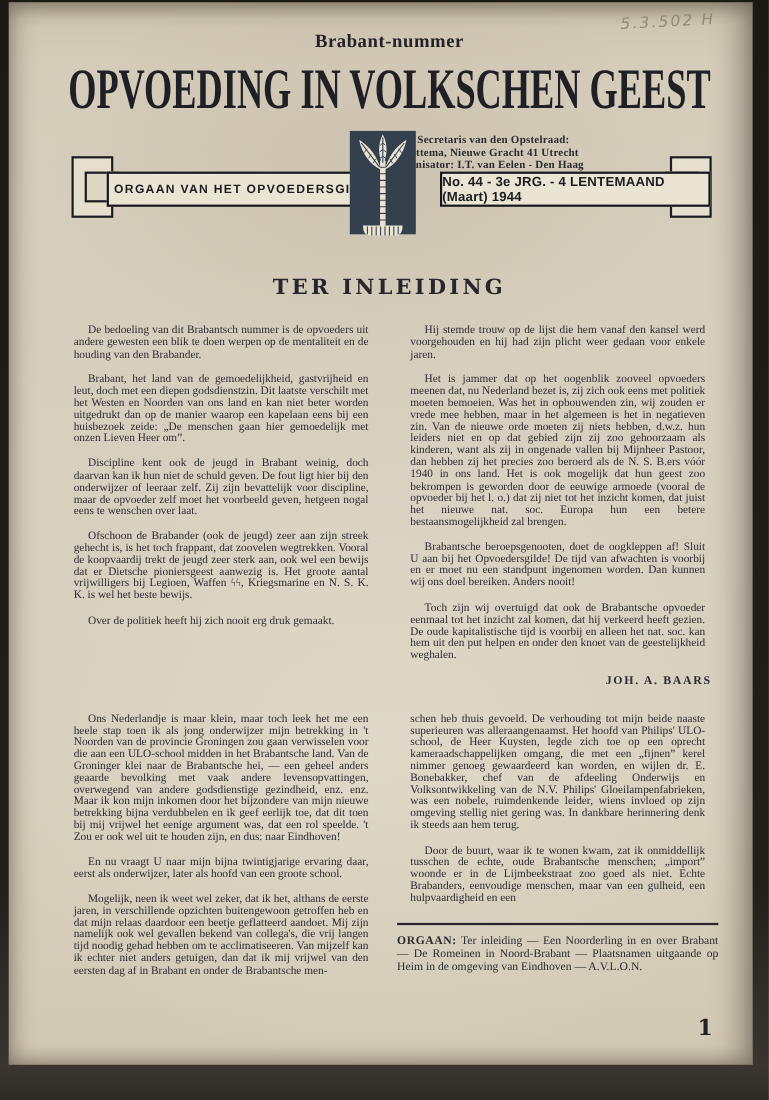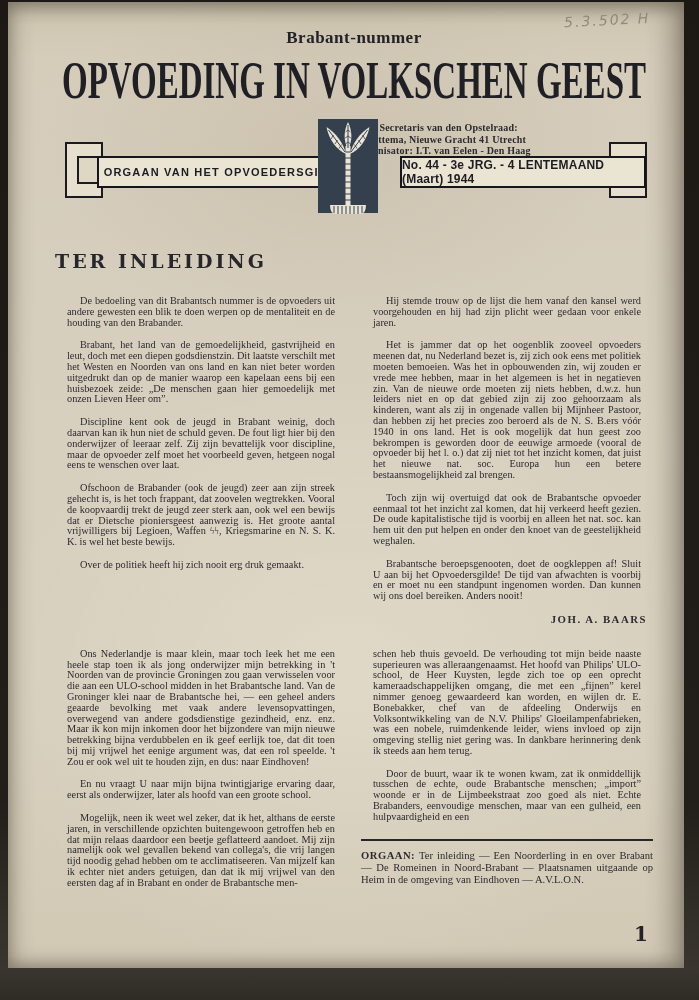--- a/index.html
+++ b/index.html
@@ -56,21 +56,21 @@
     background:#eae4d3;border:2px solid #15151b;
     display:flex;align-items:center;justify-content:center;
     font-family:"Liberation Sans","DejaVu Sans",sans-serif;font-weight:bold;color:#1c1c22;
   }
   .ribbon-left{left:42px;width:250px;font-size:11px;letter-spacing:1.2px;}
   .ribbon-right{left:345px;width:242px;font-size:12px;letter-spacing:0.2px;}
   .emblem{position:absolute;left:262px;top:2px;z-index:2;}
 
   
   .art-heading{
-    text-align:left;font-family:"DejaVu Serif",serif;font-weight:bold;
+    text-align:center;font-family:"DejaVu Serif",serif;font-weight:bold;
     font-size:19px;letter-spacing:3px;color:#26262c;margin-top:18px;
   }
   .cols{display:flex;gap:14px;margin-top:12px;}
   .col{width:292px;font-size:10.3px;line-height:10.8px;text-align:justify;color:#2b2b31;}
   .bp{margin:12px;text-indent:13px;}
   .noind{text-indent:0;}
   .signature{
     text-align:right;font-weight:bold;letter-spacing:1.5px;font-size:10.8px;
     margin-top:2px;padding-right:6px;
   }
@@ -184,22 +184,22 @@
         <div class="col">
           <p class="bp">De bedoeling van dit Brabantsch nummer is de opvoeders uit andere gewesten een blik te doen werpen op de mentaliteit en de houding van den Brabander.</p>
           <p class="bp">Brabant, het land van de gemoedelijkheid, gastvrijheid en leut, doch met een diepen godsdienstzin. Dit laatste verschilt met het Westen en Noorden van ons land en kan niet beter worden uitgedrukt dan op de manier waarop een kapelaan eens bij een huisbezoek zeide: „De menschen gaan hier gemoedelijk met onzen Lieven Heer om”.</p>
           <p class="bp">Discipline kent ook de jeugd in Brabant weinig, doch daarvan kan ik hun niet de schuld geven. De fout ligt hier bij den onderwijzer of leeraar zelf. Zij zijn bevattelijk voor discipline, maar de opvoeder zelf moet het voorbeeld geven, hetgeen nogal eens te wenschen over laat.</p>
           <p class="bp">Ofschoon de Brabander (ook de jeugd) zeer aan zijn streek gehecht is, is het toch frappant, dat zoovelen wegtrekken. Vooral de koopvaardij trekt de jeugd zeer sterk aan, ook wel een bewijs dat er Dietsche pioniersgeest aanwezig is. Het groote aantal vrijwilligers bij Legioen, Waffen ϟϟ, Kriegsmarine en N. S. K. K. is wel het beste bewijs.</p>
           <p class="bp">Over de politiek heeft hij zich nooit erg druk gemaakt.</p>
         </div>
         <div class="col">
           <p class="bp">Hij stemde trouw op de lijst die hem vanaf den kansel werd voorgehouden en hij had zijn plicht weer gedaan voor enkele jaren.</p>
           <p class="bp">Het is jammer dat op het oogenblik zooveel opvoeders meenen dat, nu Nederland bezet is, zij zich ook eens met politiek moeten bemoeien. Was het in opbouwenden zin, wij zouden er vrede mee hebben, maar in het algemeen is het in negatieven zin. Van de nieuwe orde moeten zij niets hebben, d.w.z. hun leiders niet en op dat gebied zijn zij zoo gehoorzaam als kinderen, want als zij in ongenade vallen bij Mijnheer Pastoor, dan hebben zij het precies zoo beroerd als de N. S. B.ers vóór 1940 in ons land. Het is ook mogelijk dat hun geest zoo bekrompen is geworden door de eeuwige armoede (vooral de opvoeder bij het l. o.) dat zij niet tot het inzicht komen, dat juist het nieuwe nat. soc. Europa hun een betere bestaansmogelijkheid zal brengen.</p>
+          <p class="bp">Brabantsche beroepsgenooten, doet de oogkleppen af! Sluit U aan bij het Opvoedersgilde! De tijd van afwachten is voorbij en er moet nu een standpunt ingenomen worden. Dan kunnen wij ons doel bereiken. Anders nooit!</p>
           <p class="bp">Toch zijn wij overtuigd dat ook de Brabantsche opvoeder eenmaal tot het inzicht zal komen, dat hij verkeerd heeft gezien. De oude kapitalistische tijd is voorbij en alleen het nat. soc. kan hem uit den put helpen en onder den knoet van de geestelijkheid weghalen.</p>
-          <p class="bp">Brabantsche beroepsgenooten, doet de oogkleppen af! Sluit U aan bij het Opvoedersgilde! De tijd van afwachten is voorbij en er moet nu een standpunt ingenomen worden. Dan kunnen wij ons doel bereiken. Anders nooit!</p>
           <div class="signature">JOH. A. BAARS</div>
         </div>
       </div>
 
 
       <div class="cols">
         <div class="col">
           <p class="bp">Ons Nederlandje is maar klein, maar toch leek het me een heele stap toen ik als jong onderwijzer mijn betrekking in 't Noorden van de provincie Groningen zou gaan verwisselen voor die aan een ULO-school midden in het Brabantsche land. Van de Groninger klei naar de Brabantsche hei, — een geheel anders geaarde bevolking met vaak andere levensopvattingen, overwegend van andere godsdienstige gezindheid, enz. enz. Maar ik kon mijn inkomen door het bijzondere van mijn nieuwe betrekking bijna verdubbelen en ik geef eerlijk toe, dat dit toen bij mij vrijwel het eenige argument was, dat een rol speelde. 't Zou er ook wel uit te houden zijn, en dus: naar Eindhoven!</p>
           <p class="bp">En nu vraagt U naar mijn bijna twintigjarige ervaring daar, eerst als onderwijzer, later als hoofd van een groote school.</p>
           <p class="bp">Mogelijk, neen ik weet wel zeker, dat ik het, althans de eerste jaren, in verschillende opzichten buitengewoon getroffen heb en dat mijn relaas daardoor een beetje geflatteerd aandoet. Mij zijn namelijk ook wel gevallen bekend van collega's, die vrij langen tijd noodig gehad hebben om te acclimatiseeren. Van mijzelf kan ik echter niet anders getuigen, dan dat ik mij vrijwel van den eersten dag af in Brabant en onder de Brabantsche men-</p>

